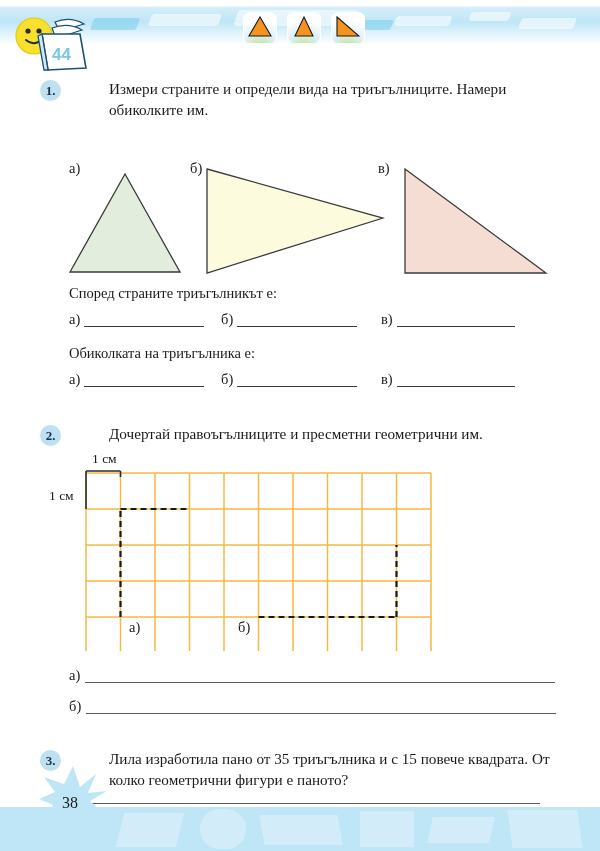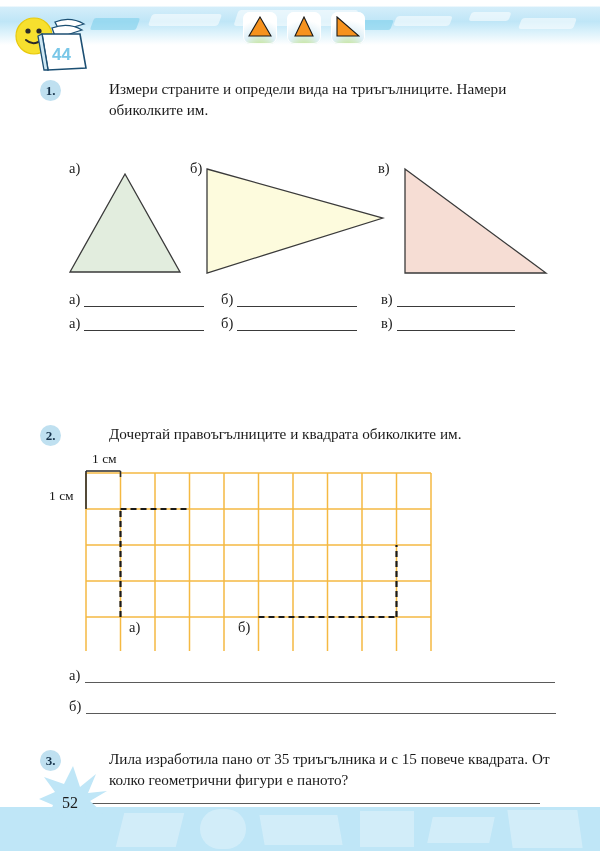--- a/index.html
+++ b/index.html
@@ -159,55 +159,57 @@
       </div>
 
       <div class="figsvg" style="left:403px;top:7px;">
         <svg width="145" height="108" viewBox="0 0 145 108">
           <polygon points="2,2 143,106 2,106" fill="#f6ddd4" stroke="#3a3a3a" stroke-width="1.3"></polygon>
         </svg>
       </div>
     </div>
 
     <div class="lines-blk" style="top:205px;">
+      <p class="lead">Според страните триъгълникът е:</p>
       <div class="row">
         <div class="it" style="width:152px;">
           <span class="lab">а)</span>
           <span class="rule" style="width:120px;"></span>
         </div>
         <div class="it" style="width:160px;">
           <span class="lab">б)</span>
           <span class="rule" style="width:120px;"></span>
         </div>
         <div class="it">
           <span class="lab">в)</span>
           <span class="rule" style="width:118px;"></span>
         </div>
       </div>
 
+      <p class="lead" style="margin-top:16px;">Обиколката на триъгълника е:</p>
       <div class="row">
         <div class="it" style="width:152px;">
           <span class="lab">а)</span>
           <span class="rule" style="width:120px;"></span>
         </div>
         <div class="it" style="width:160px;">
           <span class="lab">б)</span>
           <span class="rule" style="width:120px;"></span>
         </div>
         <div class="it">
           <span class="lab">в)</span>
           <span class="rule" style="width:118px;"></span>
         </div>
       </div>
     </div>
   </div>
 
   <div class="task" id="t2">
     <div class="num">2.</div>
-    <div class="ttext">Дочертай правоъгълниците и квадрата обиколките им.</div>
+    <div class="ttext">Дочертай правоъгълниците и пресметни геометрични им.</div>
 
     <div class="gridwrap">
       <div class="cm-h">1 см</div>
       <div class="cm-v">1 см</div>
 
       <svg width="600" height="200" style="position:absolute;left:0;top:0;">
 
         <g stroke="#f5b942" stroke-width="1.5" fill="none">
           <line x1="70" y1="22" x2="415" y2="22"></line>
           <line x1="70" y1="58" x2="415" y2="58"></line>
@@ -275,13 +277,13 @@
   <div class="sh" style="left:360px;top:4px;width:54px;height:36px;"></div>
   <div class="sh" style="left:430px;top:10px;width:62px;height:26px;transform:skewX(-12deg);"></div>
   <div class="sh" style="left:510px;top:3px;width:70px;height:38px;transform:skewX(8deg);"></div>
 </div>
 
 <div class="pagestar">
   <svg width="70" height="68" viewBox="0 0 70 68">
     <polygon fill="#bfe6f7" points="35,1 42,22 58,9 50,28 69,26 52,36 66,49 47,45 50,64 36,50 26,67 24,48 8,58 15,40 1,34 17,27 6,12 26,19"></polygon>
   </svg>
 </div>
-<div class="pagenum">52</div>
+<div class="pagenum">38</div>
 
 </body></html>

